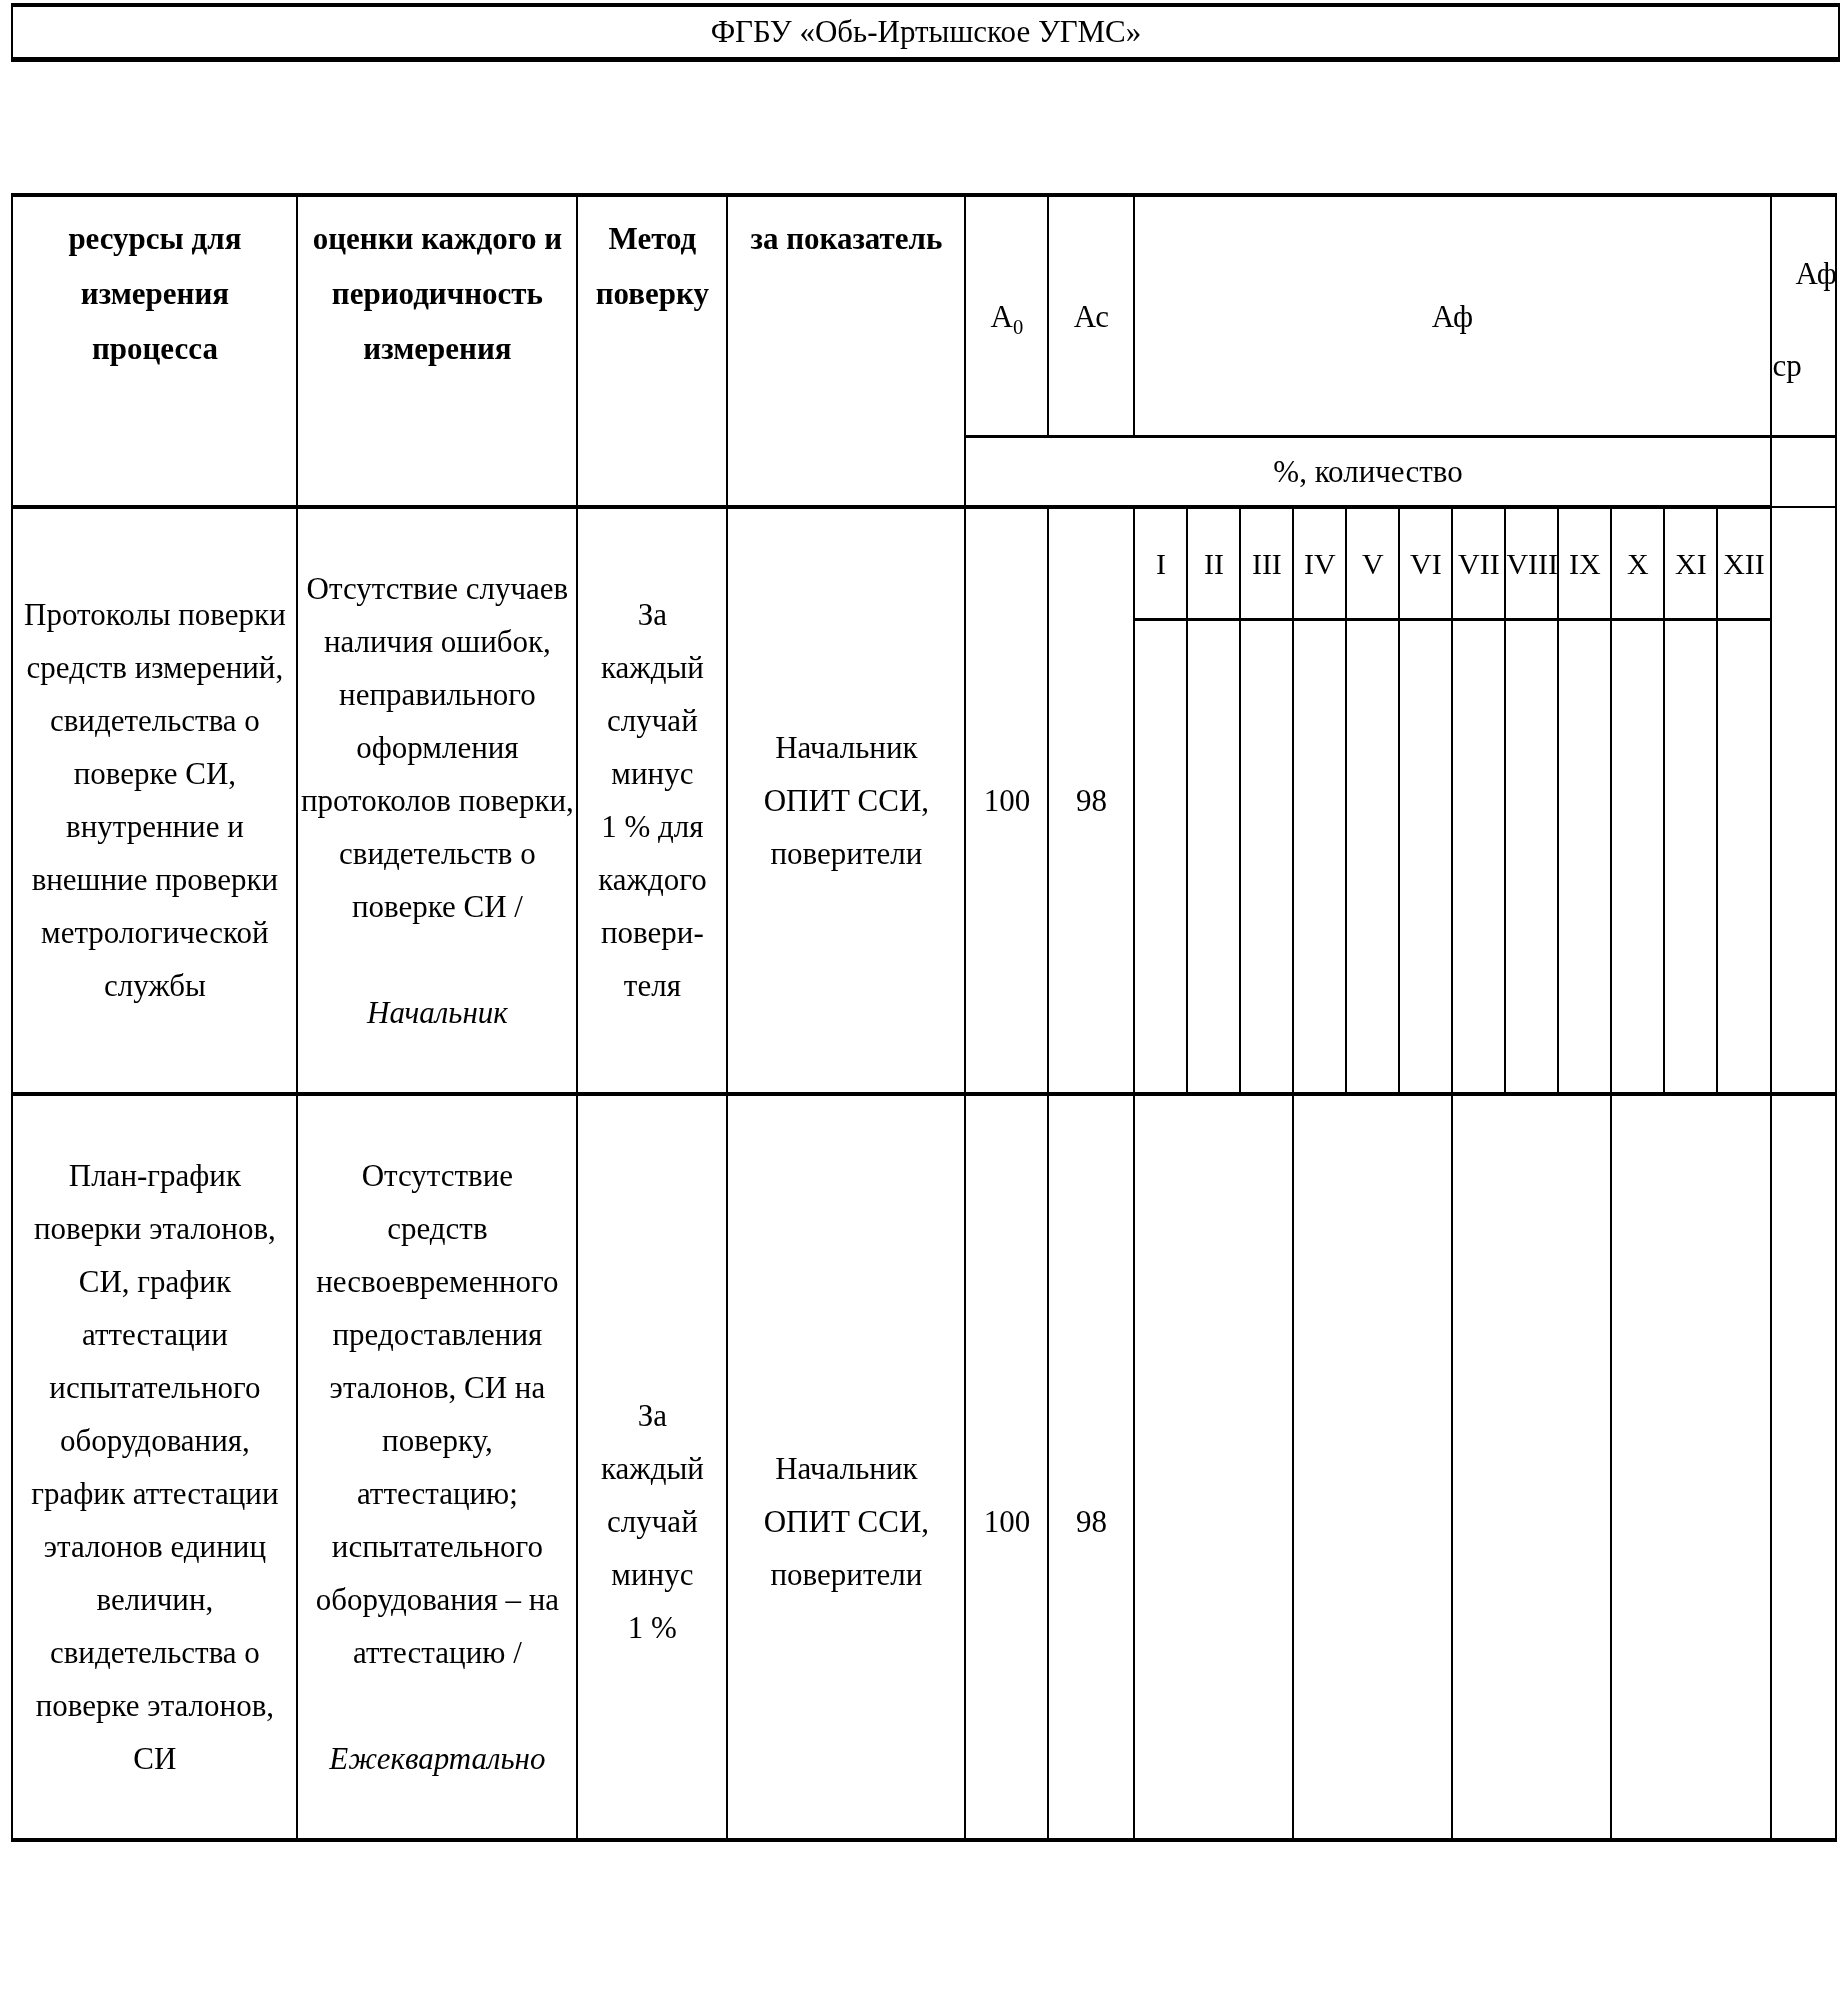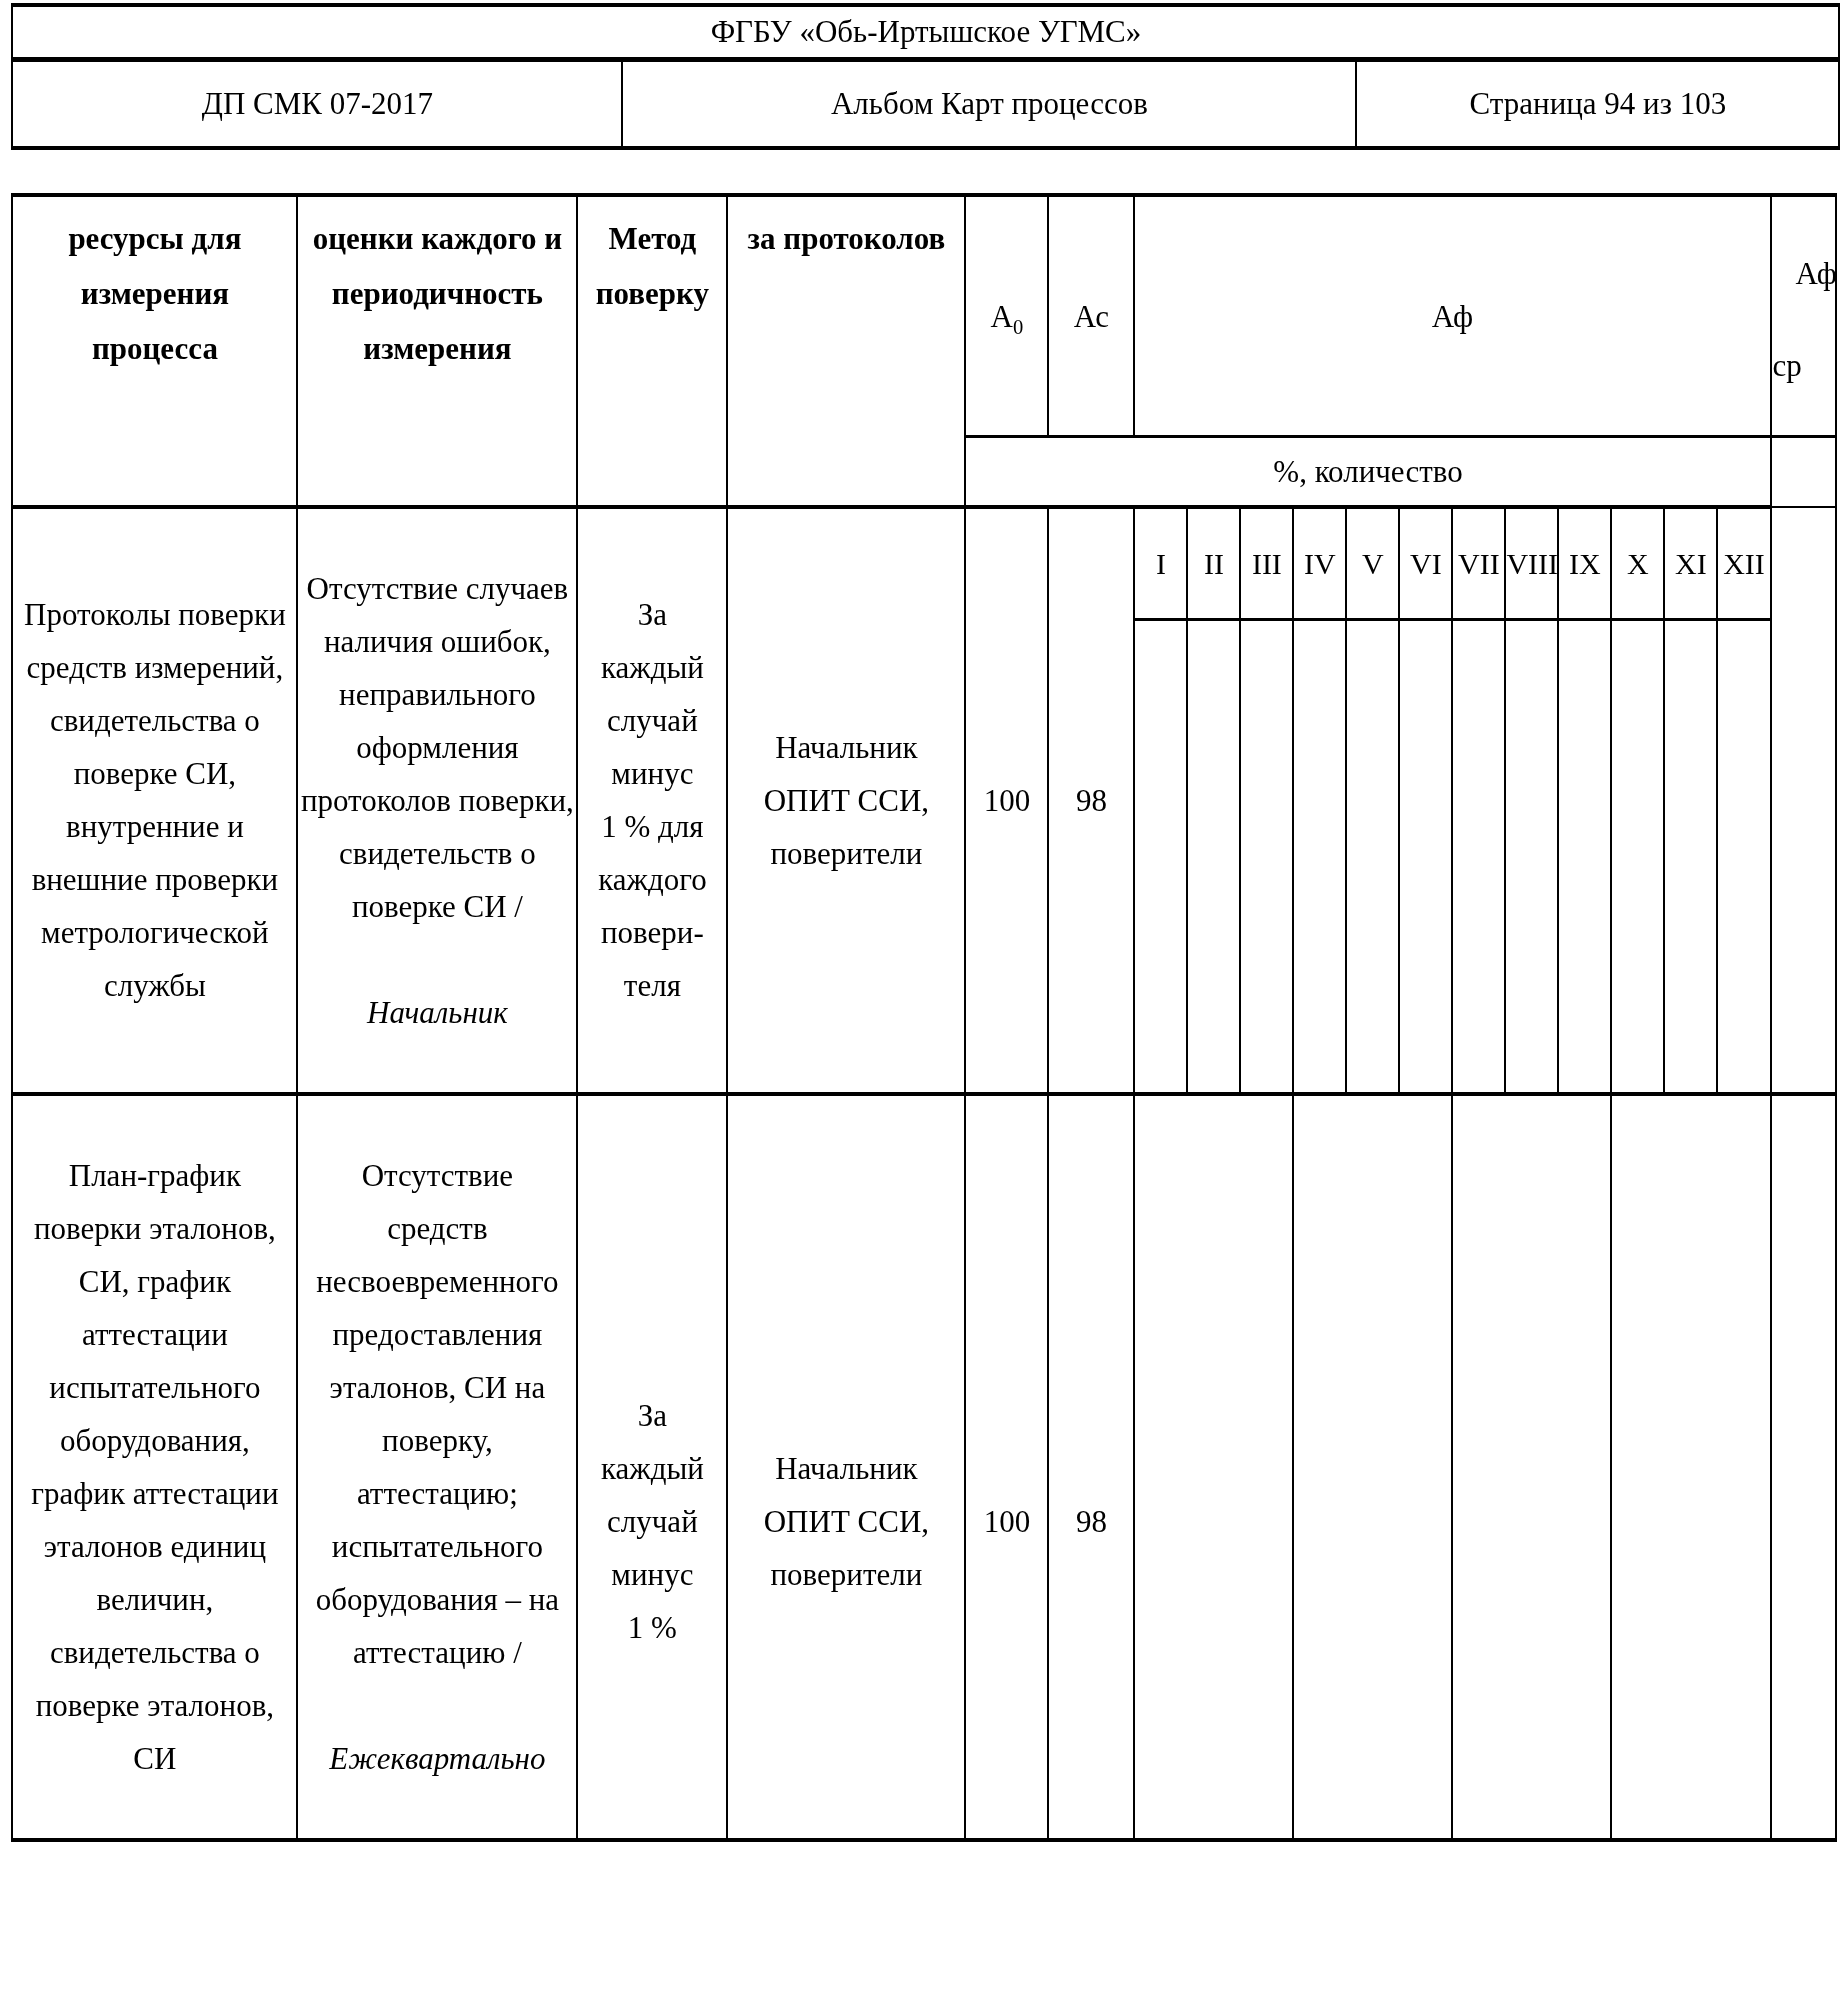--- a/index.html
+++ b/index.html
@@ -87,25 +87,20 @@
 
 <table class="doc-header">
   <colgroup>
     <col style="width:610px">
     <col style="width:734px">
     <col style="width:483px">
   </colgroup>
   <tbody>
       <tr class="org-row">
     <td colspan="3">ФГБУ «Обь-Иртышское УГМС»</td>
-  </tr>
-  <tr class="ref-row">
-    <td>ДП СМК 07-2017</td>
-    <td>Альбом Карт процессов</td>
-    <td>Страница 94 из 103</td>
   </tr>
 </tbody>
   </table>
 
 <table class="process-table">
   <colgroup>
     <col style="width:285px">
     <col style="width:280px">
     <col style="width:150px">
     <col style="width:238px">
@@ -129,21 +124,21 @@
   <tbody>
       <tr style="height:108px">
     <td rowspan="2" class="hdr bb8">ресурсы для
 измерения
 процесса</td>
     <td rowspan="2" class="hdr bb8">оценки каждого и
 периодичность
 измерения</td>
     <td rowspan="2" class="hdr bb8">Метод
 поверку</td>
-    <td rowspan="2" class="hdr bb8">за протоколов</td>
+    <td rowspan="2" class="hdr bb8">за показатель</td>
     <td class="bb6"><span>А</span><sub class="idx">0</sub></td>
     <td class="bb6">Ас</td>
     <td colspan="12" class="bb6">Аф</td>
     <td class="bb6 af-avg-header">
       <span class="l1">Аф</span>
       <span class="l2">ср</span>
     </td>
   </tr>
 
   <tr style="height:70px">

